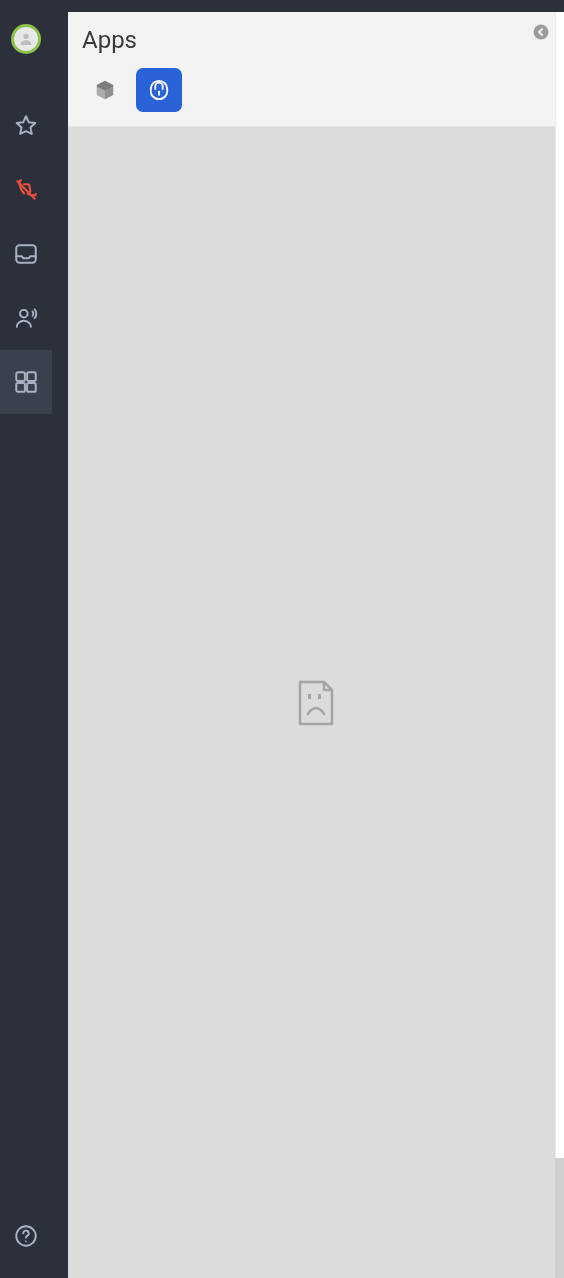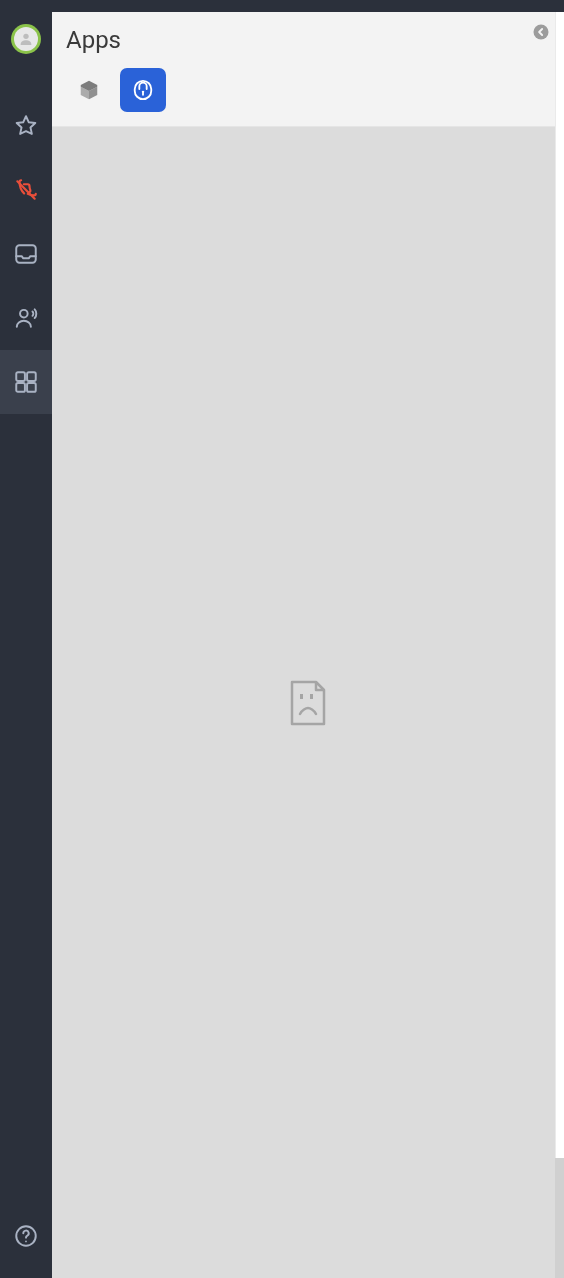--- a/index.html
+++ b/index.html
@@ -1,17 +1,17 @@
 <!DOCTYPE html>
 <html><head>
 <meta charset="utf-8">
 <style>
   * { box-sizing: border-box; margin: 0; padding: 0; }
   html, body { width: 564px; height: 1278px; overflow: hidden; font-family: -apple-system, BlinkMacSystemFont, "Segoe UI", Roboto, Helvetica, Arial, sans-serif; background: #2b303b; }
-  .root { display: flex; width: 100%; height: 100%; }
+  .root { display: flex; width: 100%; height: 100%; gap: 16px; }
   .top-strip { position: absolute; top: 0; left: 0; right: 0; height: 12px; background: #2b303b; z-index: 3; }
 
   
   .sidebar {
     width: 52px;
     background: #2b303b;
     display: flex;
     flex-direction: column;
     align-items: center;
     padding-top: 24px;

